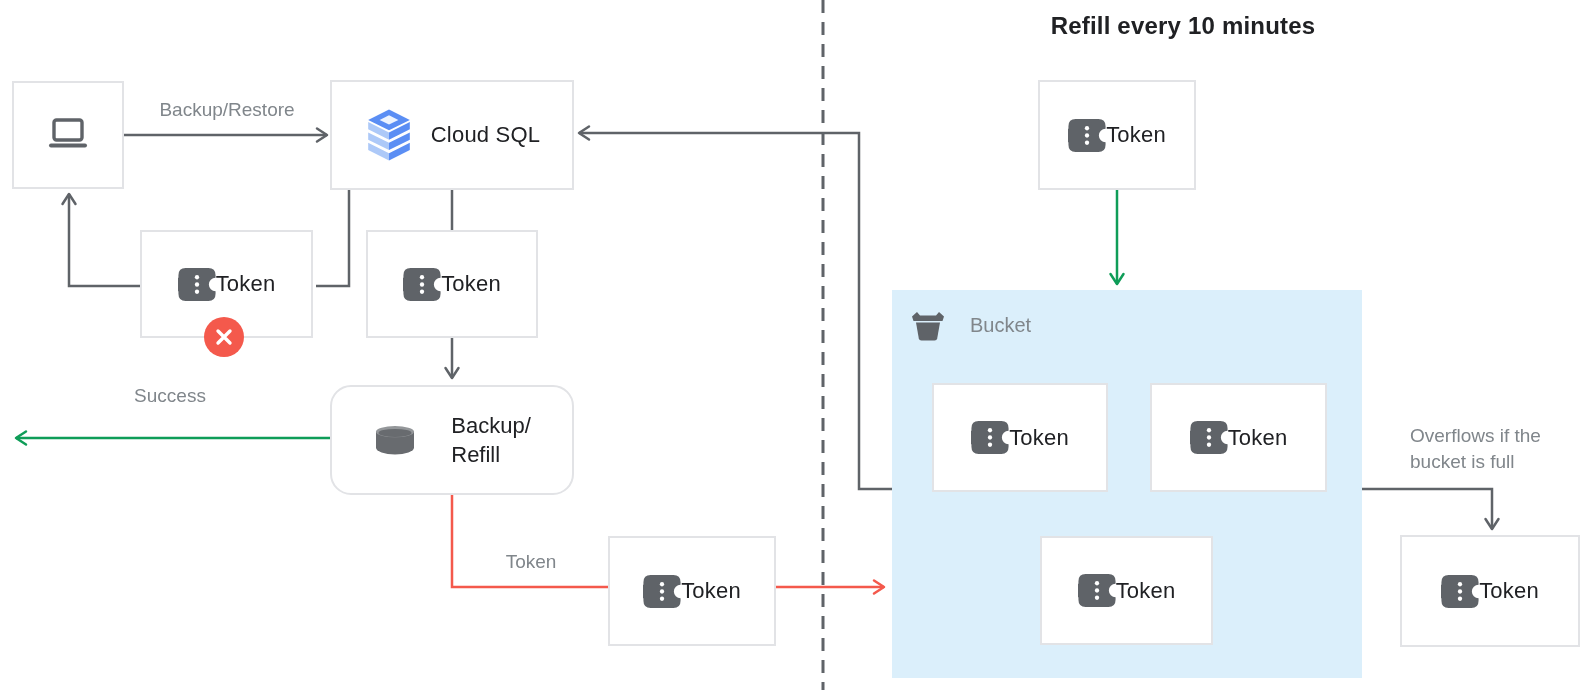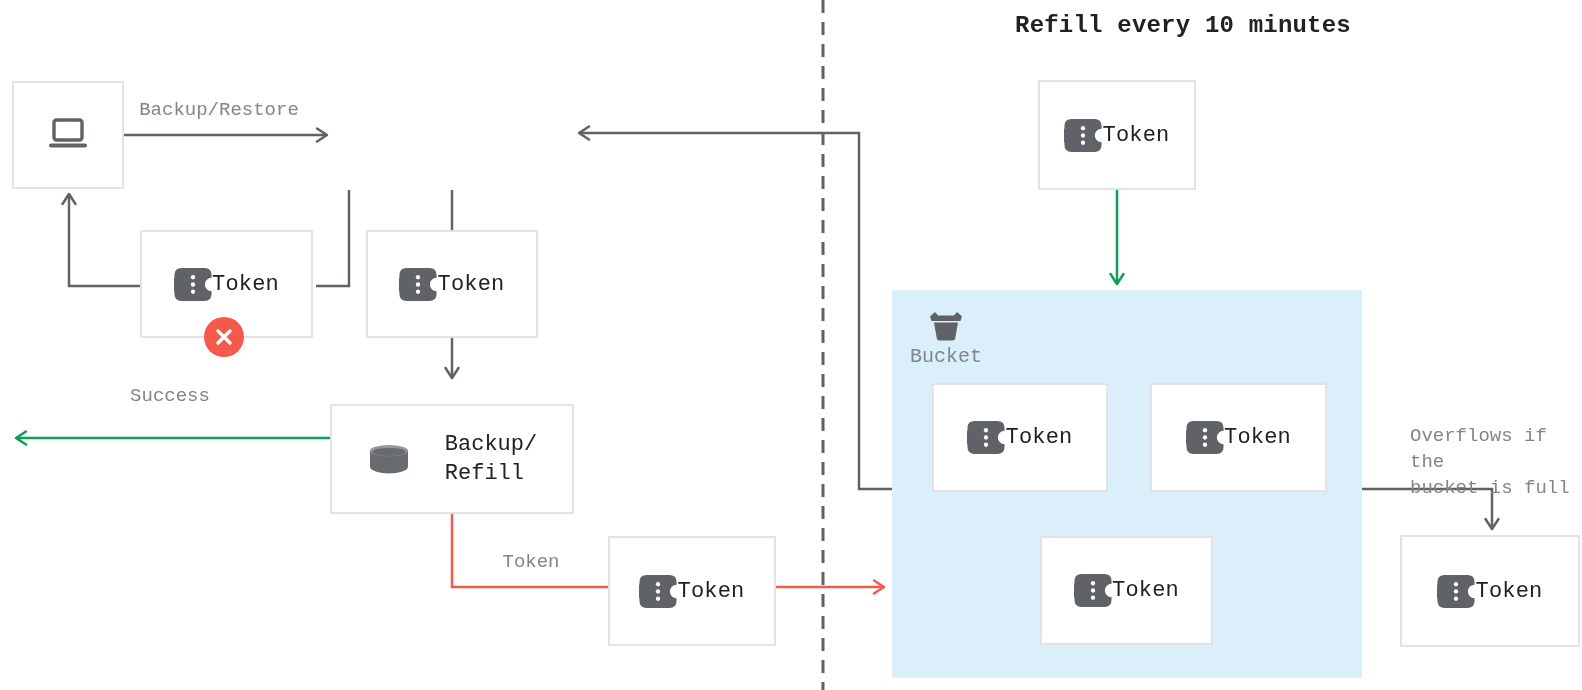--- a/index.html
+++ b/index.html
@@ -2,41 +2,41 @@
 <html style="--c-green: #0f9d58; --c-red: #f4594c; --c-wire: #5f6368; --c-label: #80868b; --c-text: #202124; --c-bucket: #dbeffb; --c-border: #e2e3e6; --c-icon: #5f6368; --c-csl-light: #adc9f8; --c-csl-med: #5b8ef4;"><head>
 <meta charset="utf-8">
 <style>
   :root{
     --c-green:#0f9d58; --c-red:#f4594c; --c-wire:#5f6368; --c-label:#80868b;
     --c-text:#202124; --c-bucket:#dbeffb; --c-border:#e2e3e6; --c-icon:#5f6368;
     --c-csl-light:#adc9f8; --c-csl-med:#5b8ef4;
   }
   html,body{margin:0;padding:0;background:#fff;}
   body{font-family:"Liberation Sans", sans-serif;}
-  .canvas{position:relative;width:1582px;height:690px;background:#fff;overflow:hidden;font-family:Liberation Mono, monospace;}
+  .canvas{position:relative;width:1582px;height:690px;background:#fff;overflow:hidden;}
   .wires{position:absolute;left:0;top:0;width:1582px;height:690px;z-index:2;pointer-events:none;}
   .wire{fill:none;stroke-width:2.5px;}
   .w-dark{stroke:var(--c-wire);}
   .w-green{stroke:var(--c-green);}
   .w-red{stroke:var(--c-red);}
   .w-dashed{stroke:var(--c-wire);stroke-width:3px;stroke-dasharray:13 9;}
   .mkp{fill:none;stroke-width:2.5px;stroke-linecap:round;stroke-linejoin:round;}
   .mk-dark{stroke:var(--c-wire);}
   .mk-green{stroke:var(--c-green);}
   .mk-red{stroke:var(--c-red);}
 
   .node{position:absolute;box-sizing:border-box;background:#fff;border:2px solid var(--c-border);
         display:flex;align-items:center;justify-content:center;gap:0;z-index:3;}
   .node .lbl{color:var(--c-text);font-size:22px;letter-spacing:.2px;}
   .cloudsql-lbl{font-size:23px;}
   .backup-lbl{font-size:22px;line-height:29px;color:var(--c-text);}
 
   .bucket{position:absolute;left:892px;top:290px;width:470px;height:388px;
           background:var(--c-bucket);z-index:1;}
-  .bucket-head{position:absolute;left:18px;top:20px;display:flex;align-items:center;gap:4px;flex-direction:column;}
+  .bucket-head{position:absolute;left:18px;top:20px;display:flex;align-items:center;gap:24px;}
   .bucket-head .blbl{color:var(--c-label);font-size:20px;}
 
   .glabel{position:absolute;color:var(--c-label);font-size:19px;z-index:3;text-align:center;}
   .title{position:absolute;left:1008px;top:12px;width:350px;text-align:center;z-index:3;
          color:var(--c-text);font-size:24px;font-weight:700;letter-spacing:.2px;}
   .overflow-note{position:absolute;left:1410px;top:423px;width:170px;z-index:3;
          color:var(--c-label);font-size:19px;line-height:26px;text-align:left;}
 
   .badge{position:absolute;left:204px;top:317px;width:40px;height:40px;z-index:4;}
 
@@ -73,35 +73,48 @@
     <path class="wire w-green" d="M330 438 H16" marker-end="url(#mk-green)"></path>
     <path class="wire w-red" d="M452 492 V587 H609"></path>
     <path class="wire w-red" d="M776 587 H884" marker-end="url(#mk-red)"></path>
     <path class="wire w-dark" d="M892 489 H859 V133 H579" marker-end="url(#mk-dark)"></path>
     <path class="wire w-green" d="M1117 190 V284" marker-end="url(#mk-green)"></path>
     <path class="wire w-dark" d="M1362 489 H1492 V529" marker-end="url(#mk-dark)"></path>
   </svg>
 
   <div class="title">Refill every 10 minutes</div>
 
-  <div class="glabel" style="left:132px;top:99px;width:174px;">Backup/Restore</div>
+  <div class="glabel" style="left:140px;top:99px;width:174px;">Backup/Restore</div>
   <div class="glabel" style="left:110px;top:385px;width:120px;">Success</div>
   <div class="glabel" style="left:496px;top:551px;width:70px;">Token</div>
   <div class="overflow-note">
     <span>Overflows if the</span><br>
     <span>bucket is full</span>
   </div>
 
   <div class="node" style="left:12px;top:81px;width:112px;height:108px;">
     <svg class="ic" width="46" height="36" viewBox="0 0 44 36">
       <rect x="8" y="3" width="28" height="20" rx="2.5" fill="none" stroke="var(--c-icon)" stroke-width="3.4"></rect>
       <rect x="3" y="26.5" width="38" height="4" rx="2" class="ic-gray"></rect>
     </svg>
   </div>
 
+  <div class="node" style="left:330px;top:80px;width:244px;height:110px;gap:17px;">
+    <svg width="50" height="55" viewBox="0 0 48 52">
+      <polygon points="24,1 44,11 24,21 4,11" style="fill:var(--c-csl-med)"></polygon>
+      <polygon points="24,6.5 33,11 24,15.5 15,11" fill="#eef4fe"></polygon>
+      <polygon points="4,13 24,23 24,30 4,20" style="fill:var(--c-csl-light)"></polygon>
+      <polygon points="44,13 24,23 24,30 44,20" style="fill:var(--c-csl-med)"></polygon>
+      <polygon points="4,23 24,33 24,40 4,30" style="fill:var(--c-csl-light)"></polygon>
+      <polygon points="44,23 24,33 24,40 44,30" style="fill:var(--c-csl-med)"></polygon>
+      <polygon points="4,33 24,43 24,50 4,40" style="fill:var(--c-csl-light)"></polygon>
+      <polygon points="44,33 24,43 24,50 44,40" style="fill:var(--c-csl-med)"></polygon>
+    </svg>
+    <span class="lbl cloudsql-lbl">Cloud SQL</span>
+  </div>
 
   <div class="node" style="left:140px;top:230px;width:173px;height:108px;">
     <svg class="tok-ic" viewBox="0 0 36 32">
       <path class="tok-body" d="M7 0 H29 Q36 0 36 7 V9.5 A6.5 6.5 0 0 0 36 22.5 V25 Q36 32 29 32 H7 Q0 32 0 25 V22.5 A6.5 6.5 0 0 1 0 9.5 V7 Q0 0 7 0 Z"></path>
       <circle class="tok-dot" cx="18" cy="9" r="2.1"></circle>
         <circle class="tok-dot" cx="18" cy="16" r="2.1"></circle>
         <circle class="tok-dot" cx="18" cy="23" r="2.1"></circle>
     </svg>
     <span class="lbl">Token</span>
   </div>
@@ -114,21 +127,21 @@
   <div class="node" style="left:366px;top:230px;width:172px;height:108px;">
     <svg class="tok-ic" viewBox="0 0 36 32">
       <path class="tok-body" d="M7 0 H29 Q36 0 36 7 V9.5 A6.5 6.5 0 0 0 36 22.5 V25 Q36 32 29 32 H7 Q0 32 0 25 V22.5 A6.5 6.5 0 0 1 0 9.5 V7 Q0 0 7 0 Z"></path>
       <circle class="tok-dot" cx="18" cy="9" r="2.1"></circle>
         <circle class="tok-dot" cx="18" cy="16" r="2.1"></circle>
         <circle class="tok-dot" cx="18" cy="23" r="2.1"></circle>
     </svg>
     <span class="lbl">Token</span>
   </div>
 
-  <div class="node" style="left:330px;top:404px;width:244px;height:110px;gap:34px;">
+  <div class="node" style="left:330px;top:385px;width:244px;height:110px;gap:34px;border-radius:21px;">
     <svg width="44" height="31" viewBox="0 0 44 30">
       <path d="M3 6 V22 A19 7 0 0 0 41 22 V6 Z" fill="#686b6f"></path>
       <ellipse cx="22" cy="6.2" rx="19" ry="5.6" fill="#94979a"></ellipse>
       <ellipse cx="22" cy="7.4" rx="16.5" ry="4" fill="#686b6f"></ellipse>
     </svg>
     <div class="backup-lbl">
       <span>Backup/</span><br>
       <span>Refill</span>
     </div>
   </div>

